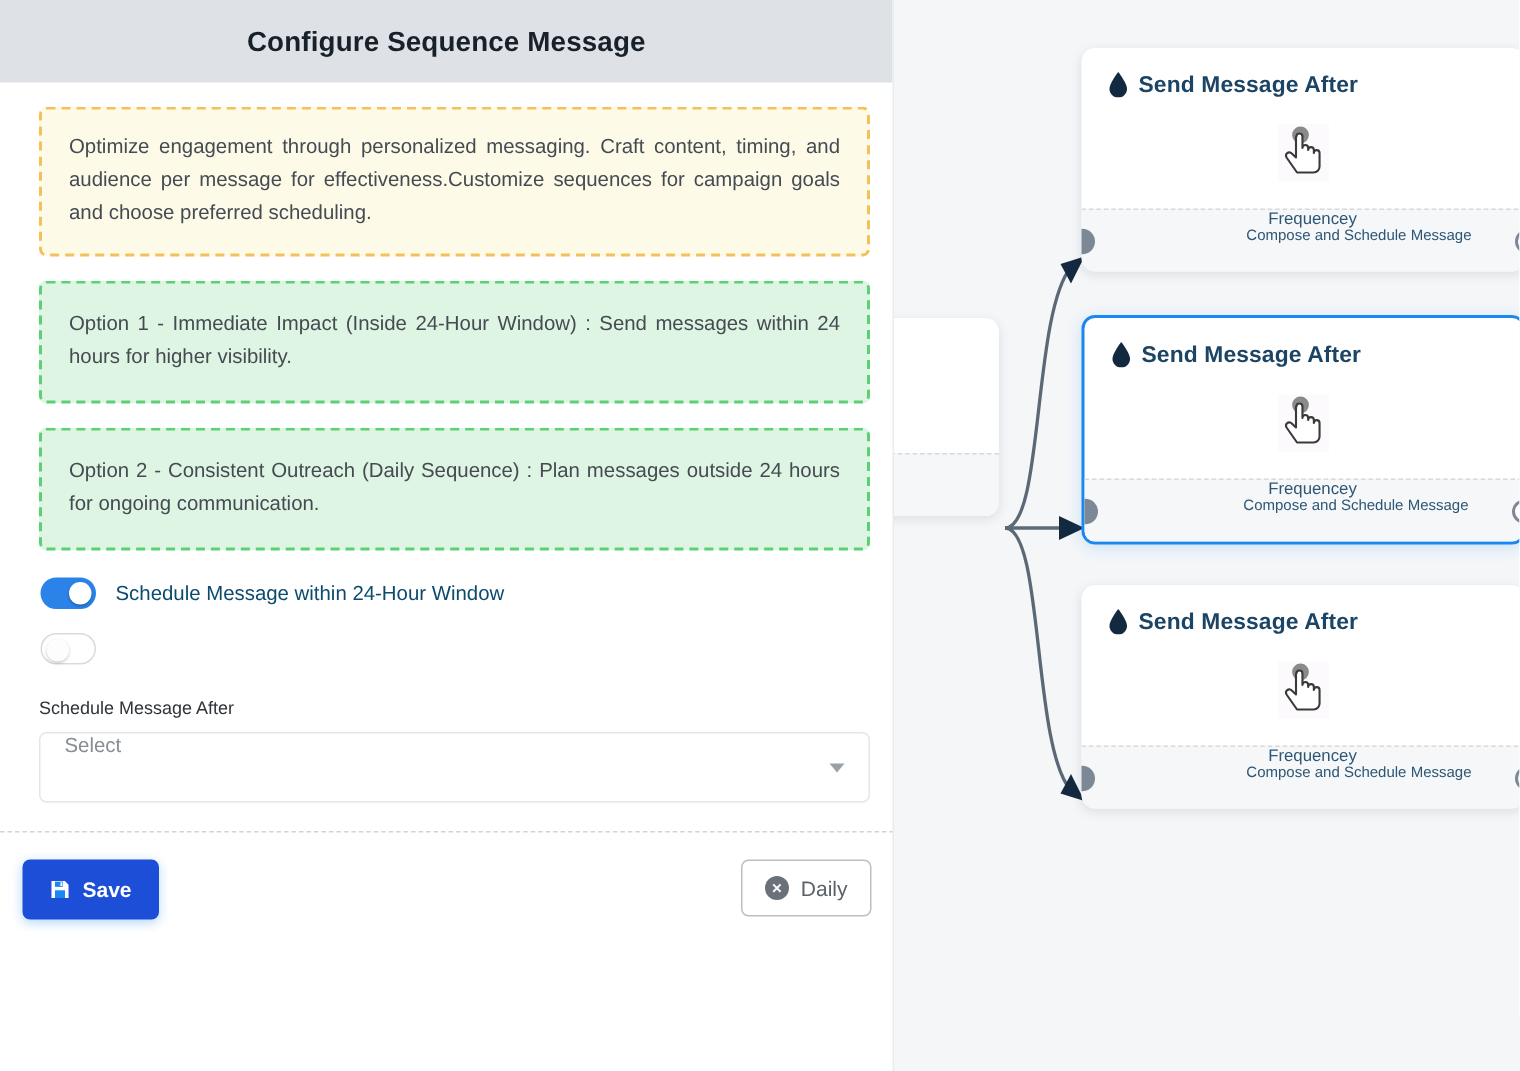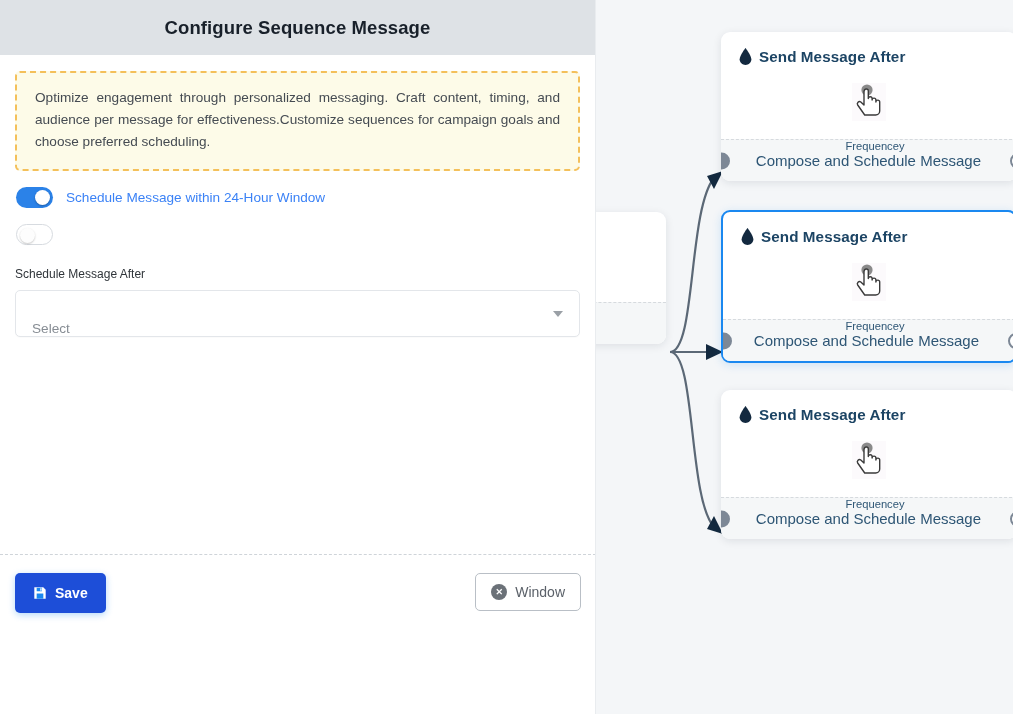--- a/index.html
+++ b/index.html
@@ -21,21 +21,21 @@
   }
   #panel-header {
     height: 55px; width: 100%;
     background: #dee2e6;
     display: flex; align-items: center; justify-content: center;
   }
   #panel-title {
     font-size: 18.5px; font-weight: bold; color: #18202a;
     letter-spacing: 0.1px;
   }
-  #panel-body { padding: 16px 15px 0 15px; }
+  #panel-body { padding: 16px 15px 0 15px; margin-left: 11px; }
 
   .callout {
     border-radius: 5px;
     padding: 14px 18px 16px 18px;
     font-size: 13.6px;
     line-height: 1.62;
     color: #454b52;
     text-align: justify;
     margin-bottom: 16px;
   }
@@ -59,33 +59,33 @@
   }
   .switch.on { background: #2b82e8; }
   .switch.off { background: #ffffff; border: 1.5px solid #d7dbe0; }
   .knob {
     position: absolute; top: 3px; width: 15px; height: 15px;
     border-radius: 50%; background: #fff;
     box-shadow: 0 1px 2px rgba(0,0,0,.28);
   }
   .switch.on .knob { right: 3px; }
   .switch.off .knob { left: 2.5px; background: #fdfdfd; box-shadow: 0 1px 2px rgba(0,0,0,.22); }
-  .toggle-label { font-size: 13.6px; color: #3b82f6; }
+  .toggle-label { font-size: 13.6px; color: #0c4a6e; }
   .toggle-label.muted { color: #6f757c; }
 
   #field-block { margin-top: 22px; }
   #field-label {
     font-size: 12px; color: #2f3439; font-weight: 500;
     display: block; margin-bottom: 9px;
   }
   #select-box {
     height: 47px; width: 100%;
     border: 1px solid #e3e6ea; border-radius: 5px;
     background: #fff;
-    display: flex; align-items: flex-end;
+    display: flex; align-items: flex-start;
     padding: 0 16px;
     position: relative;
     box-shadow: 0 1px 1px rgba(0,0,0,.02);
   }
   #select-value { font-size: 13.6px; color: #878d94; }
   #select-caret {
     position: absolute; right: 16px; top: 50%; transform: translateY(-50%);
     width: 0; height: 0;
     border-left: 5px solid transparent; border-right: 5px solid transparent;
     border-top: 6px solid #9aa0a6;
@@ -154,21 +154,21 @@
   .node-foot {
     border-top: 1px dashed #d6dade;
     background: #f5f7f8;
     height: 42px;
     display: flex; align-items: center;
     position: relative;
     padding: 0 14px 0 26px;
     flex-direction: column;
   }
   .foot-left { font-size: 11.2px; color: #2e5675; }
-  .foot-right { font-size: 15px; color: #2e5675; margin-left: auto; margin-right: 22px; }
+  .foot-right { font-size: 10px; color: #2e5675; margin-left: auto; margin-right: 22px; }
   .handle-in {
     position: absolute; left: -8px; top: 50%; transform: translateY(-50%);
     width: 17px; height: 17px; border-radius: 50%;
     background: #7d8896;
   }
   .handle-out {
     position: absolute; right: -9px; top: 50%; transform: translateY(-50%);
     width: 16px; height: 16px; border-radius: 50%;
     background: #ffffff; border: 2px solid #7d8896;
   }
@@ -189,21 +189,23 @@
   <div id="panel">
 
     <div id="panel-header">
       <div id="panel-title">Configure Sequence Message</div>
     </div>
 
     <div id="panel-body">
 
       <div class="callout info">Optimize engagement through personalized messaging. Craft content, timing, and audience per message for effectiveness.Customize sequences for campaign goals and choose preferred scheduling.</div>
 
-
+      <div class="callout opt">Option 1 - Immediate Impact (Inside 24-Hour Window) : Send messages within 24 hours for higher visibility.</div>
+
+      <div class="callout opt" id="opt2">Option 2 - Consistent Outreach (Daily Sequence) : Plan messages outside 24 hours for ongoing communication.</div>
 
       <div class="toggle-row">
         <div class="switch on">
           <div class="knob"></div>
         </div>
         <div class="toggle-label">Schedule Message within 24-Hour Window</div>
       </div>
 
       <div class="toggle-row">
         <div class="switch off">
@@ -226,21 +228,21 @@
         <svg class="save-icon" width="14" height="14" viewBox="0 0 16 16" fill="#ffffff">
           <path d="M1.5 1.5h10.2L14.5 4.3V14.5H1.5V1.5z"></path>
           <rect x="4.2" y="2" width="6" height="4" fill="#1a88f0"></rect>
           <rect x="4.2" y="8.6" width="7.6" height="5.9" fill="#1a88f0"></rect>
           <rect x="8.3" y="2.6" width="1.5" height="2.8" fill="#ffffff"></rect>
         </svg>
         <span>Save</span>
       </button>
       <button id="close-btn">
         <span class="x-circle">✕</span>
-        <span>Window</span>
+        <span>Daily</span>
       </button>
     </div>
 
   </div>
 
   <div id="canvas">
 
     <svg id="edges" viewBox="0 0 417 714">
 
       <path d="M74,352 C100,352 92,210 118,178" fill="none" stroke="#5b6876" stroke-width="2.2"></path>

